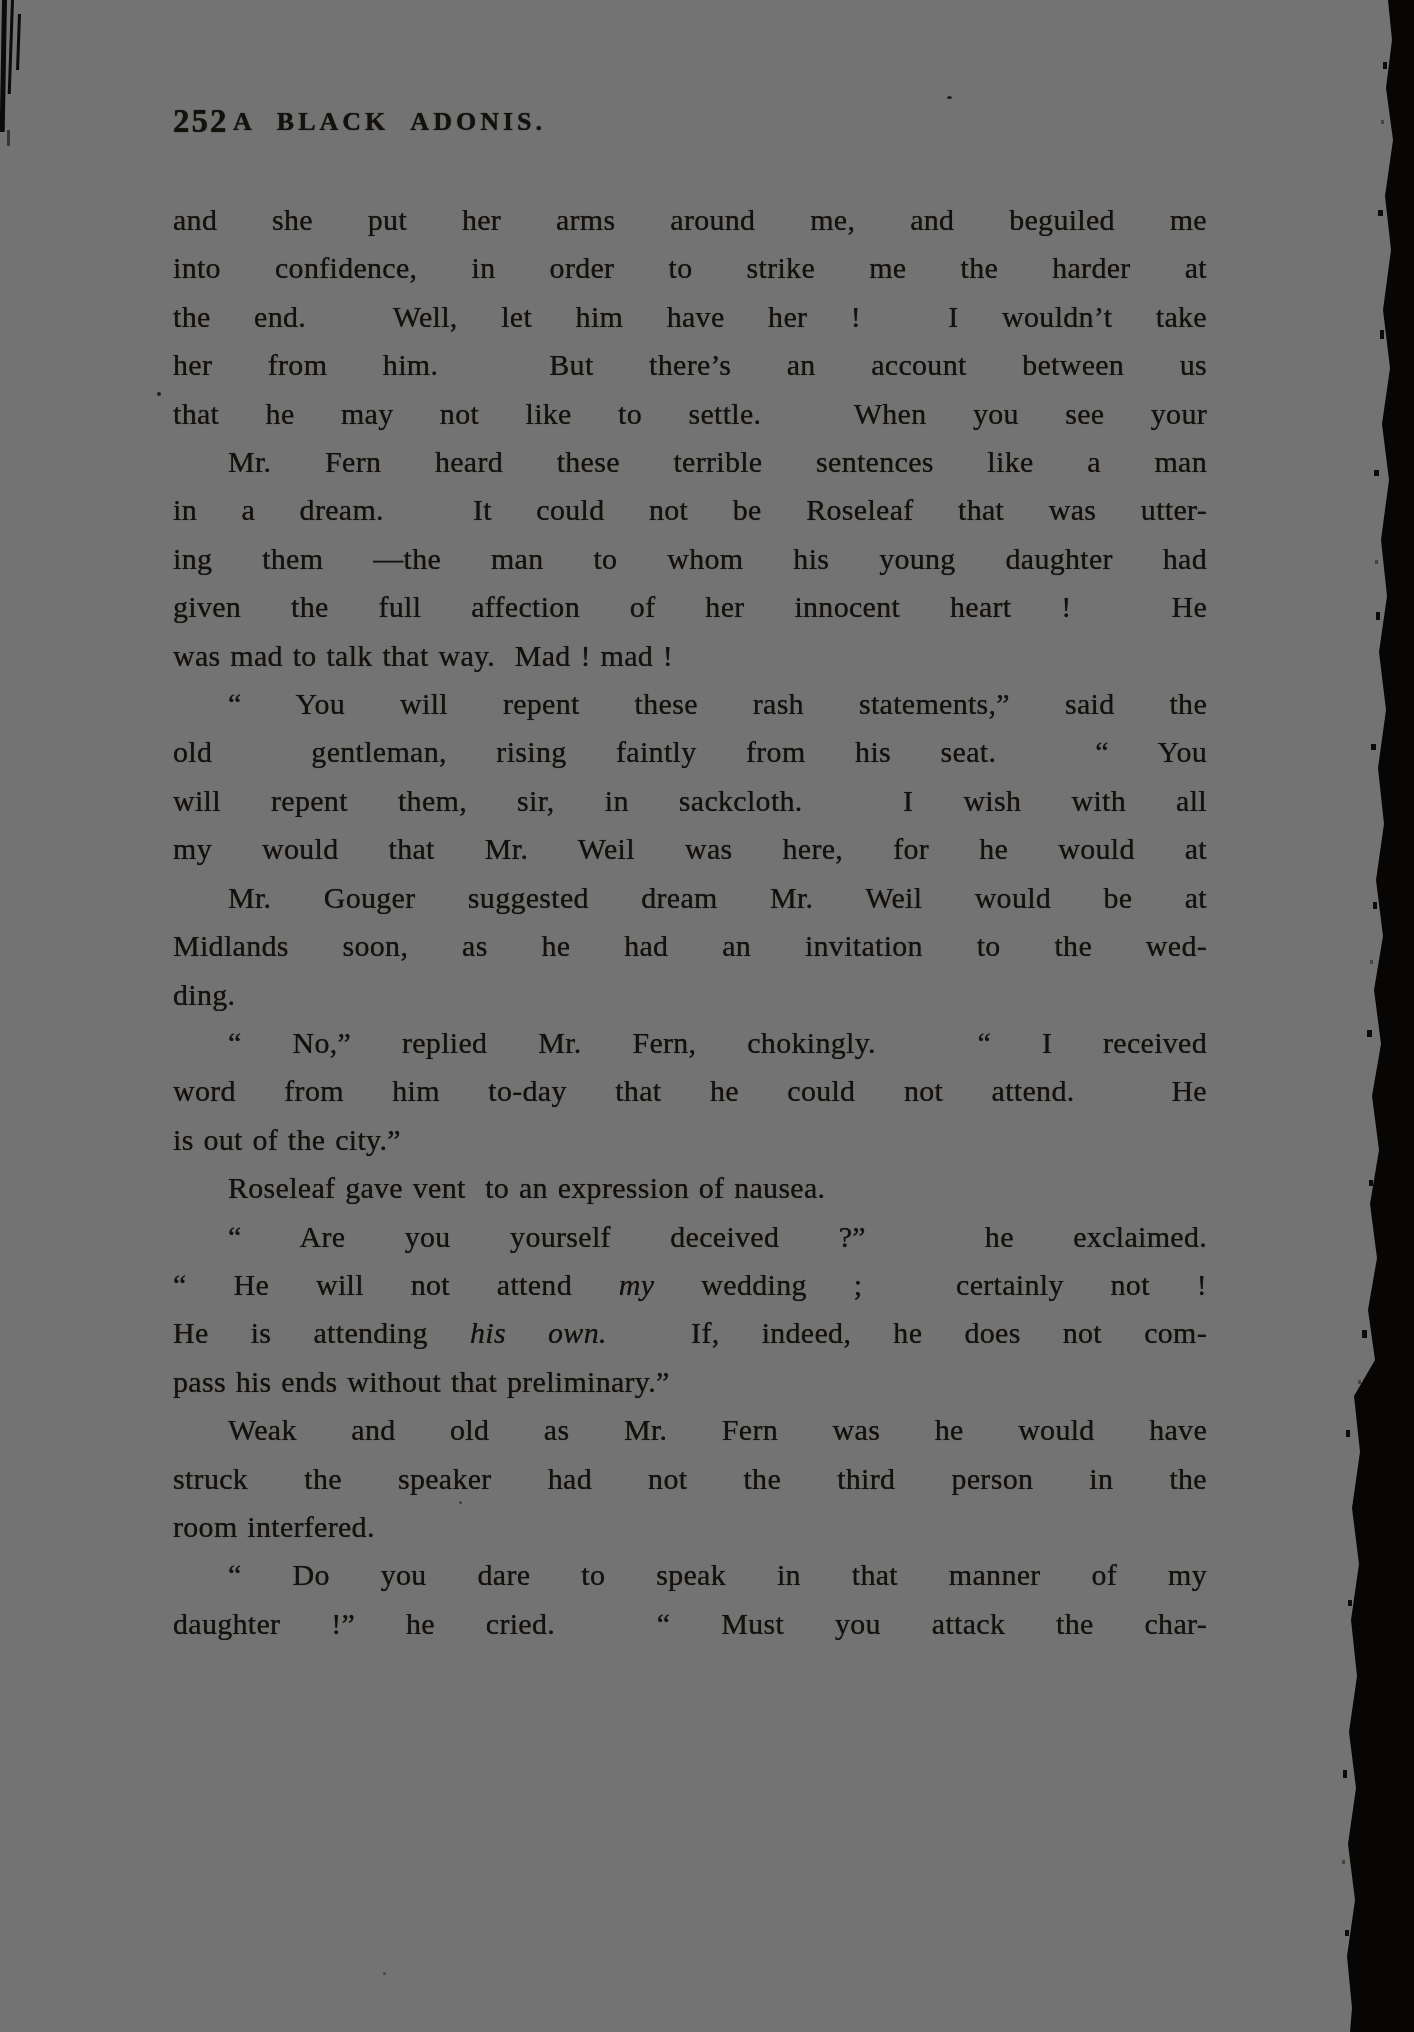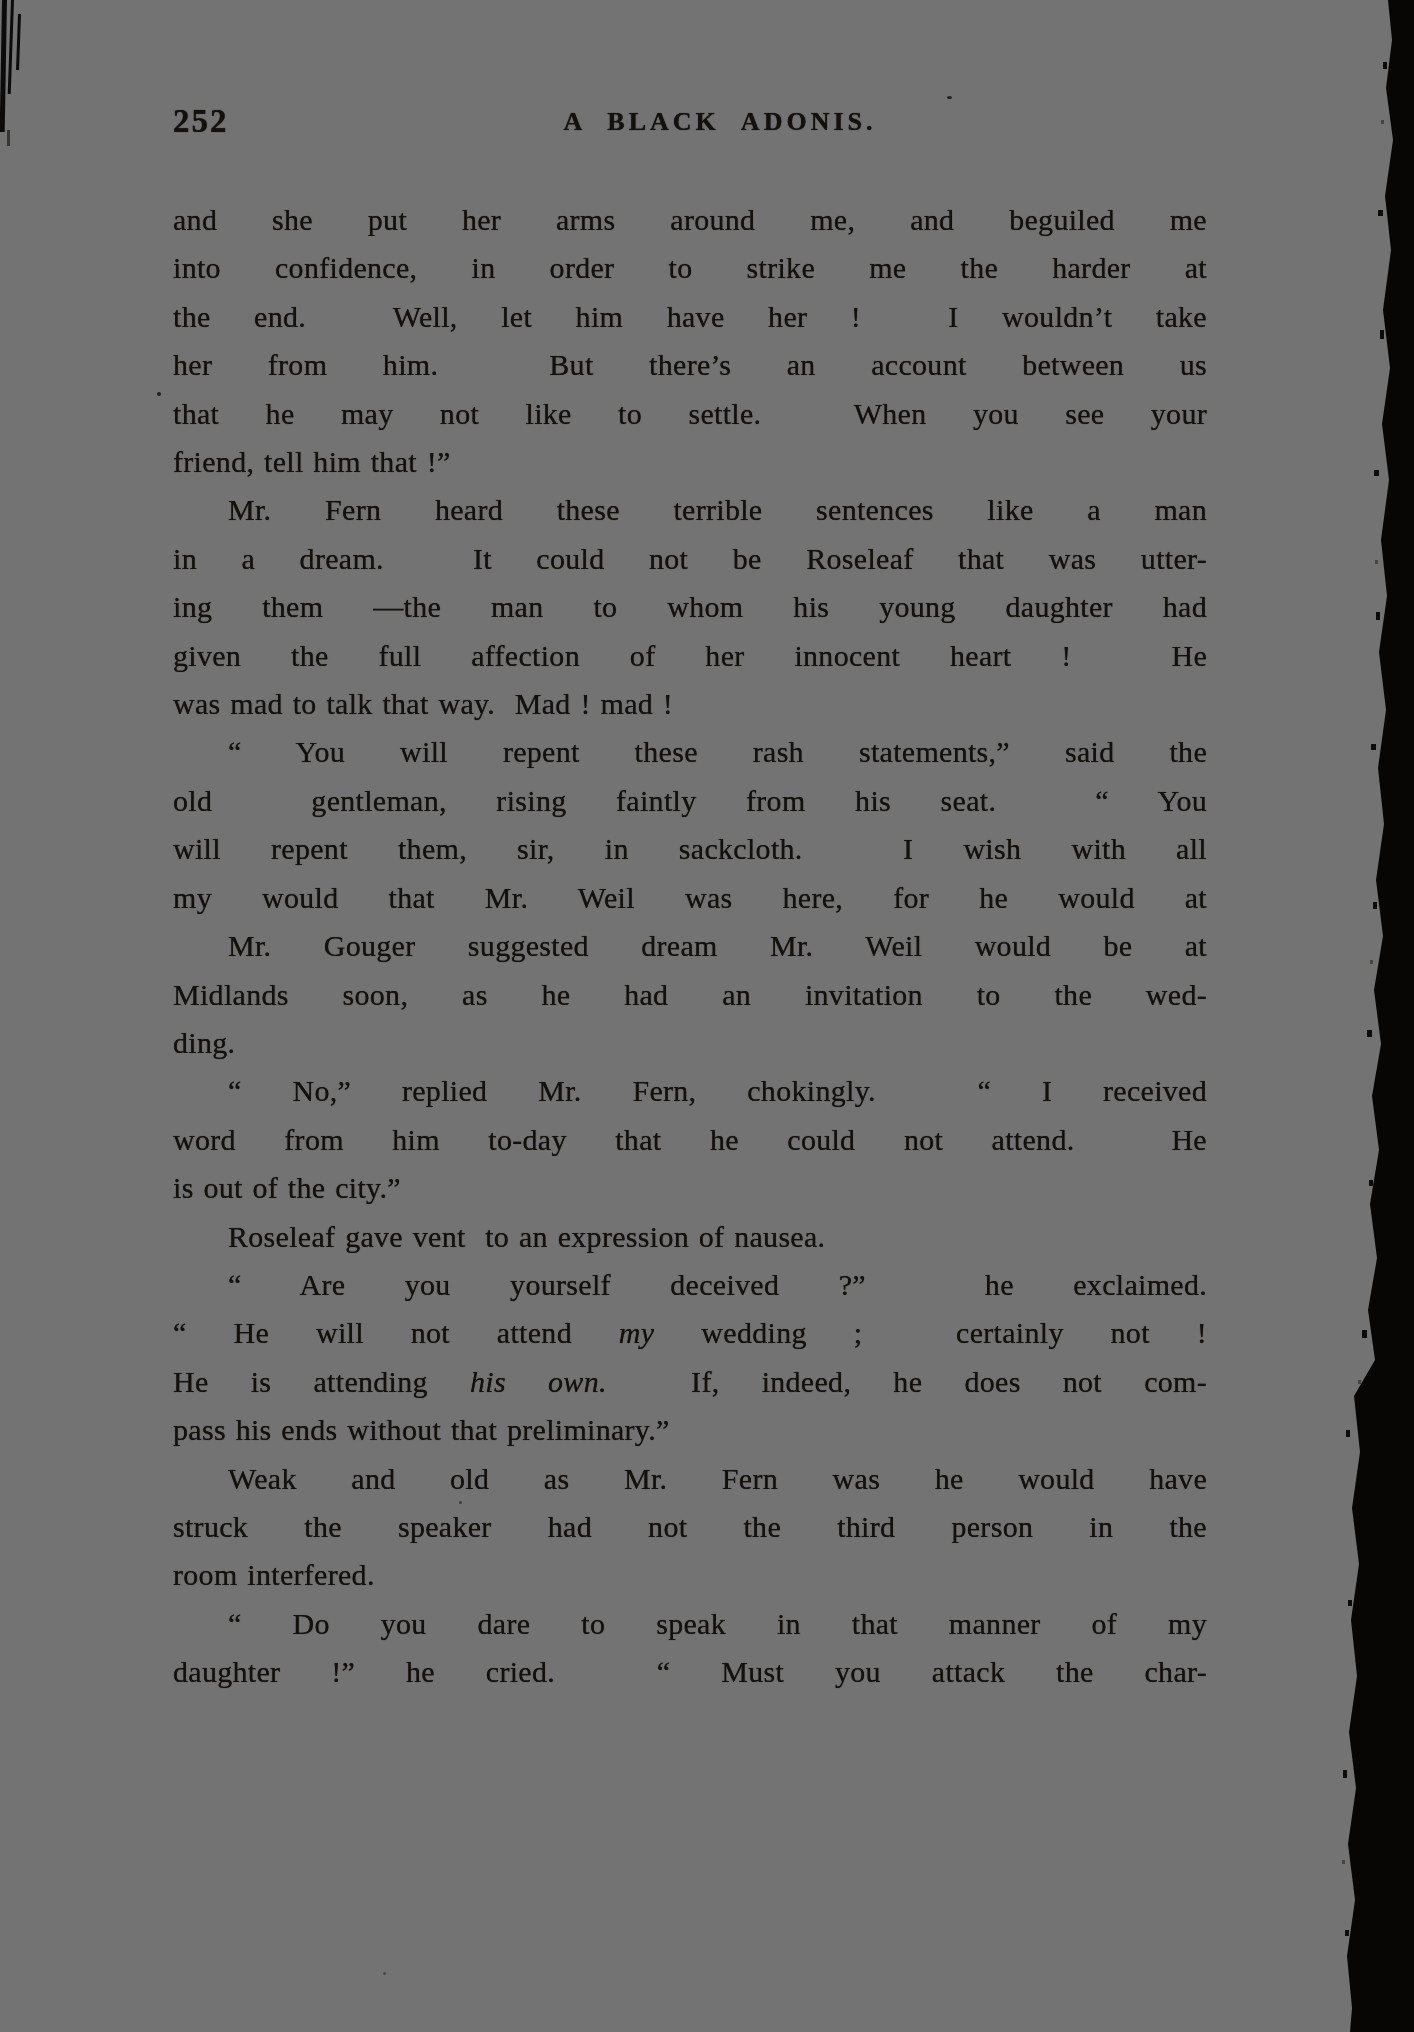--- a/index.html
+++ b/index.html
@@ -31,21 +31,20 @@
     font-size: 33px;
     font-weight: bold;
     letter-spacing: 2px;
     text-shadow: 0 0 1px rgba(10,8,6,.9);
   }
   .running-title {
     position: absolute;
     left: 0;
     right: 0;
     top: 4px;
-    text-align: center;
     padding-left: 60px;
     font-size: 26px;
     font-weight: bold;
     letter-spacing: 4px;
     word-spacing: 12px;
     text-shadow: 0 0 1px rgba(10,8,6,.9);
     white-space: nowrap;
   }
   
   .page-body {
@@ -140,21 +139,20 @@
     <span class="running-title">A BLACK ADONIS.</span>
   </div>
 
   <div class="page-body">
       <div class="paragraph">
         <div class="line"><span>and she put her arms around me, and beguiled me</span></div>
         <div class="line"><span>into confidence, in order to strike me the harder at</span></div>
         <div class="line"><span>the end.&nbsp; Well, let him have her !&nbsp; I wouldn’t take</span></div>
         <div class="line"><span>her from him.&nbsp; But there’s an account between us</span></div>
         <div class="line"><span>that he may not like to settle.&nbsp; When you see your</span></div>
-        <div class="line para-end"><span>friend, tell him that !”</span></div>
       </div>
       <div class="paragraph">
         <div class="line indent"><span>Mr. Fern heard these terrible sentences like a man</span></div>
         <div class="line"><span>in a dream.&nbsp; It could not be Roseleaf that was utter-</span></div>
         <div class="line"><span>ing them —the man to whom his young daughter had</span></div>
         <div class="line"><span>given the full affection of her innocent heart !&nbsp; He</span></div>
         <div class="line para-end"><span>was mad to talk that way.&nbsp; Mad ! mad !</span></div>
       </div>
       <div class="paragraph">
         <div class="line indent"><span>“ You will repent these rash statements,” said the</span></div>

